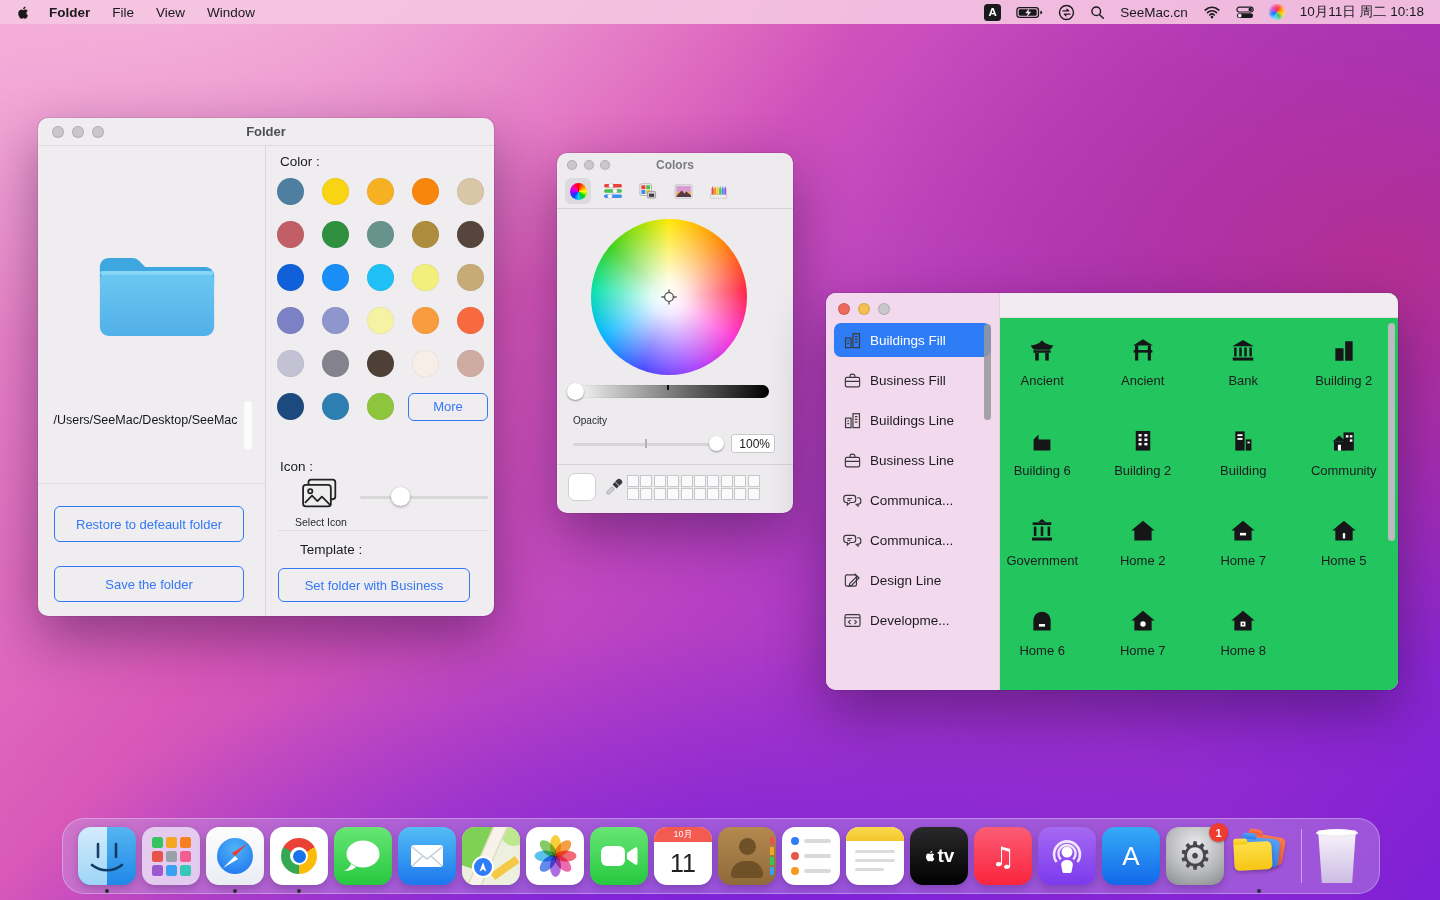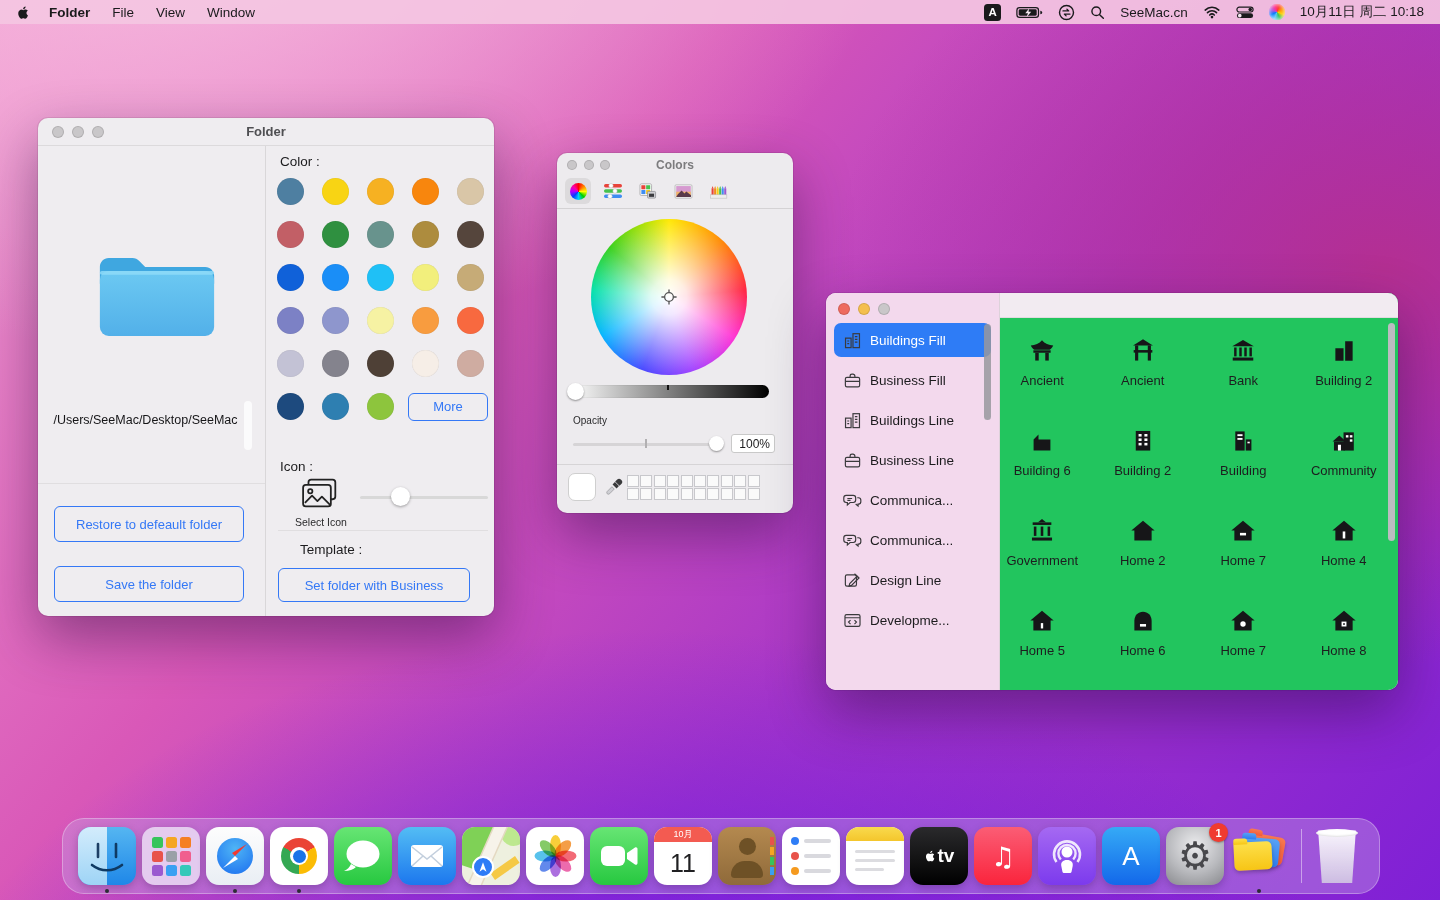--- a/index.html
+++ b/index.html
@@ -560,27 +560,20 @@
           <div class="grid-cell">
     <span class="cell-ic"><svg viewBox="0 0 24 24" width="28" height="28" fill="#161618">
                 <path d="M12 3.2L22 11.6h-2.6v8.6H4.6v-8.6H2z"></path>
                 <rect x="9.4" y="13.6" width="5.2" height="2.2" fill="#fff"></rect>
               </svg></span>
     <span class="cell-label">Home 7</span>
   </div>
           <div class="grid-cell">
     <span class="cell-ic"><svg viewBox="0 0 24 24" width="28" height="28" fill="#161618">
                 <path d="M12 3.2L22 11.6h-2.6v8.6H4.6v-8.6H2z"></path>
-                <rect x="10.9" y="12.4" width="2.2" height="6" fill="#fff"></rect>
-              </svg></span>
-    <span class="cell-label">Home 4</span>
-  </div>
-          <div class="grid-cell">
-    <span class="cell-ic"><svg viewBox="0 0 24 24" width="28" height="28" fill="#161618">
-                <path d="M12 3.2L22 11.6h-2.6v8.6H4.6v-8.6H2z"></path>
                 <rect x="11" y="13.8" width="2" height="4.6" fill="#fff"></rect>
               </svg></span>
     <span class="cell-label">Home 5</span>
   </div>
           <div class="grid-cell">
     <span class="cell-ic"><svg viewBox="0 0 24 24" width="28" height="28" fill="#161618">
                 <path d="M4.6 20.2v-8.4C4.6 7.2 7.9 4 12 4s7.4 3.2 7.4 7.8v8.4z"></path>
                 <rect x="9.4" y="14.6" width="5.2" height="2.2" fill="#fff"></rect>
               </svg></span>
     <span class="cell-label">Home 6</span>

